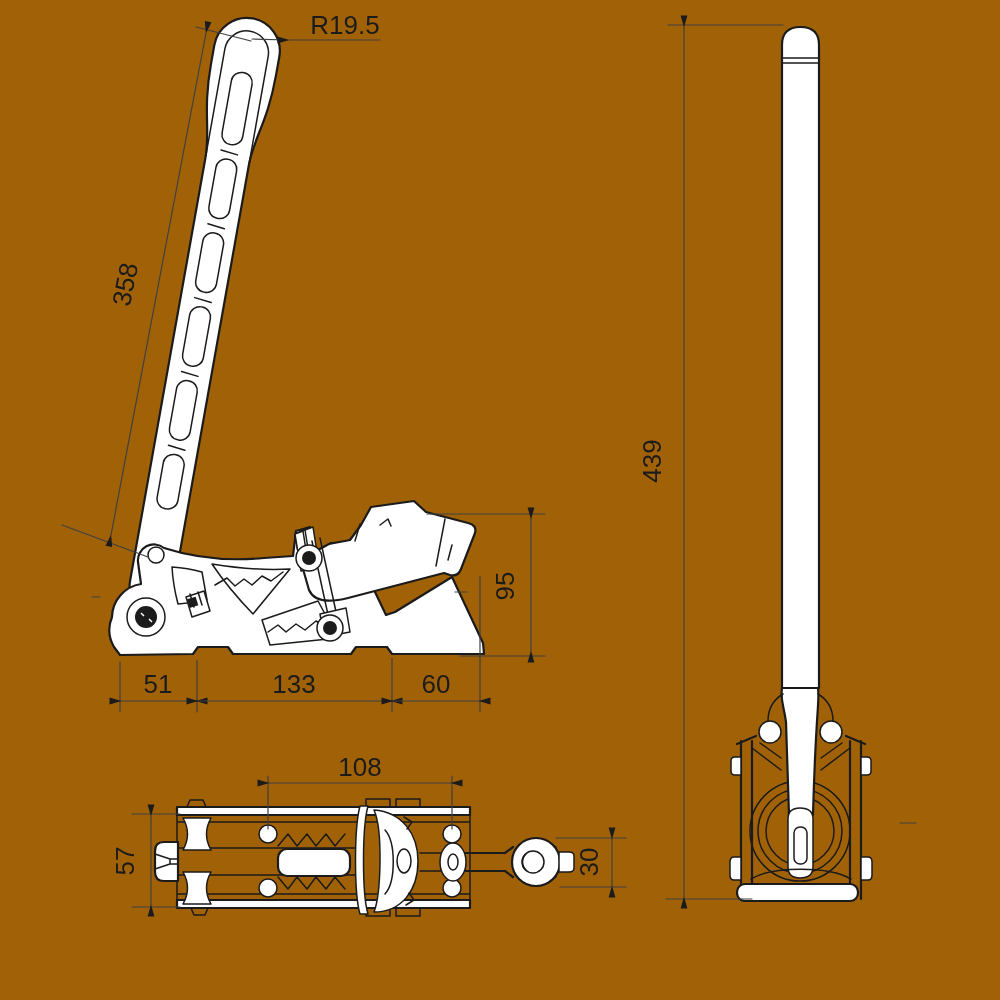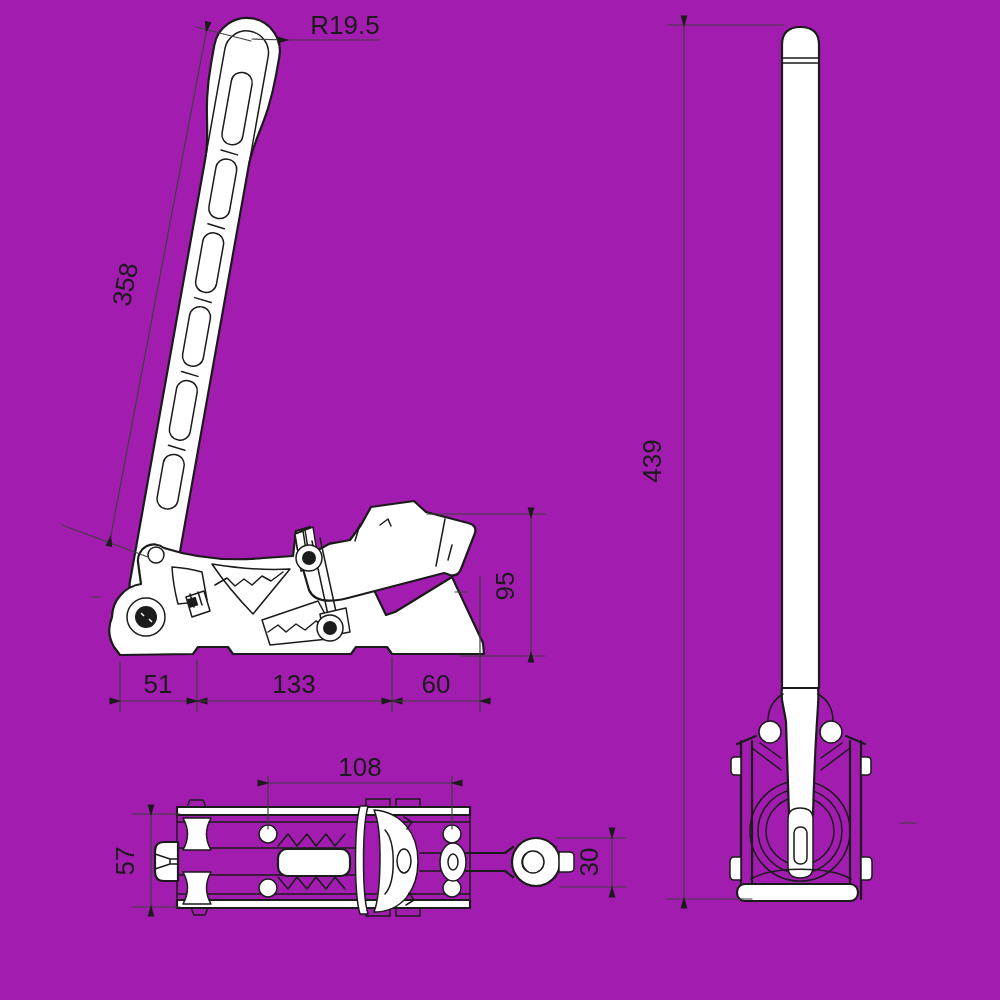--- a/index.html
+++ b/index.html
@@ -1,16 +1,16 @@
 <!DOCTYPE html>
 <html><head>
 <meta charset="utf-8">
 <style>
   html,body{margin:0;padding:0;background:#fff;}
-  .canvas-wrap{width:1000px;height:1000px;background:#a21caf;position:relative;overflow:hidden;}
+  .canvas-wrap{width:1000px;height:1000px;background:#a16207;position:relative;overflow:hidden;}
   svg{display:block;}
   .ln{fill:none;stroke:#1b1b1b;stroke-width:2.2;stroke-linecap:round;stroke-linejoin:round;}
   .ln2{fill:none;stroke:#1b1b1b;stroke-width:1.5;stroke-linecap:round;stroke-linejoin:round;}
   .fw{fill:#ffffff;stroke:#1b1b1b;stroke-width:2.2;stroke-linejoin:round;}
   .fw2{fill:#ffffff;stroke:#1b1b1b;stroke-width:1.5;stroke-linejoin:round;}
   .blk{fill:#1b1b1b;stroke:none;}
   .dim{fill:none;stroke:#404040;stroke-width:1.2;stroke-linecap:round;}
   .dimtxt{font-family:"Liberation Sans","DejaVu Sans",sans-serif;font-size:26px;fill:#1b1b1b;text-anchor:middle;}
 </style>
 </head>

